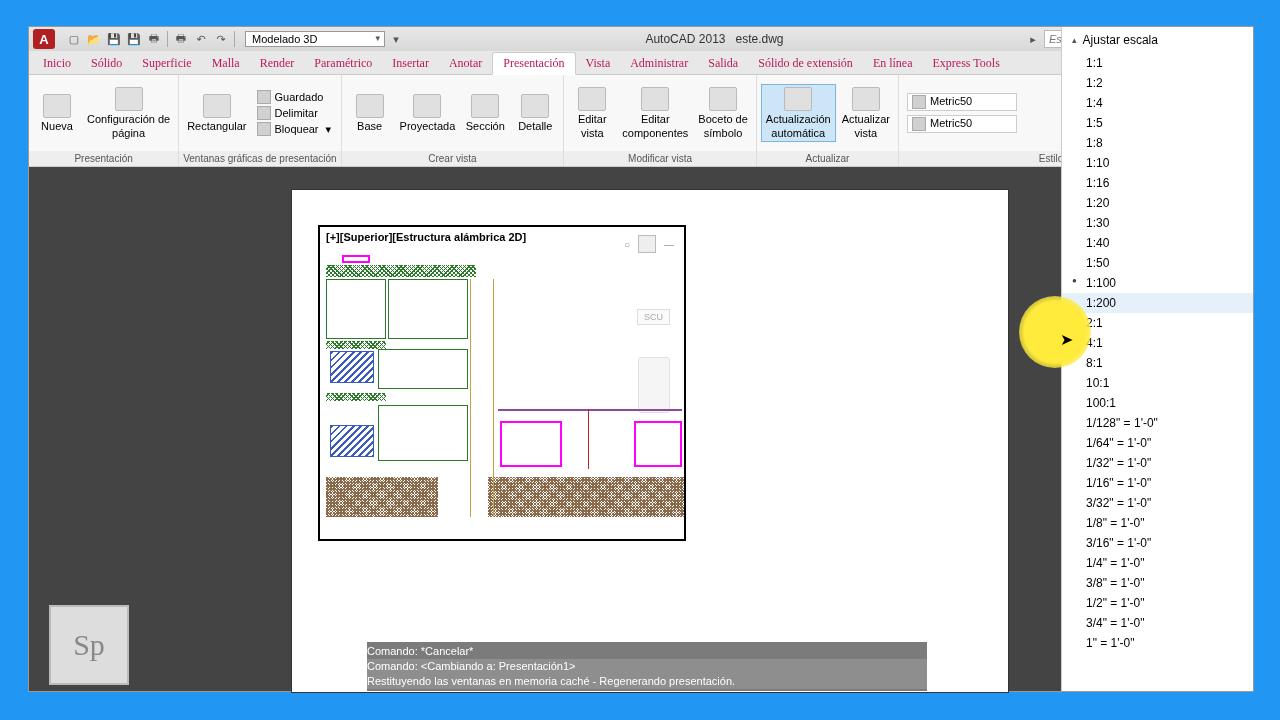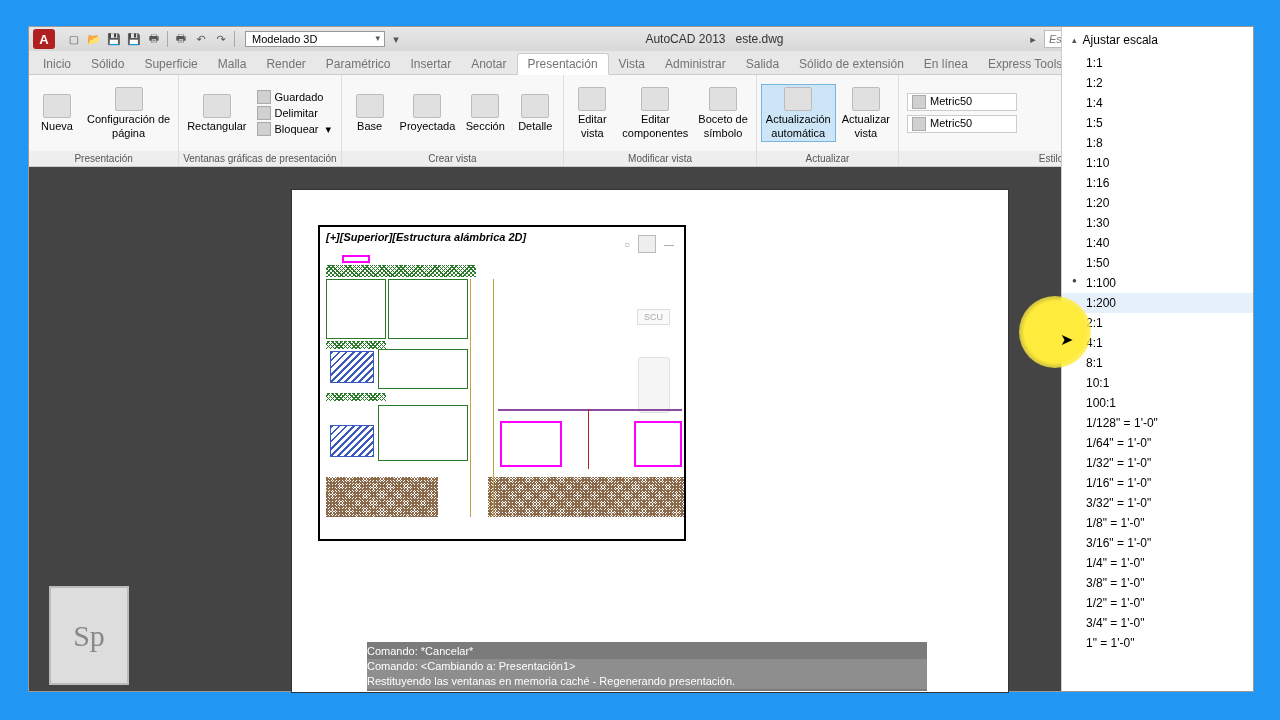--- a/index.html
+++ b/index.html
@@ -11,40 +11,40 @@
 .qat-icon { width: 18px; height: 18px; display: flex; align-items: center; justify-content: center; color: #555; cursor: pointer; }
 .qat-sep { width: 1px; height: 16px; background: #aaa; margin: 0 2px; }
 .workspace-dd { margin-left: 6px; background: #fff; border: 1px solid #999; padding: 1px 28px 1px 6px; font-size: 11px; position: relative; min-width: 140px; }
 .workspace-dd::after { content: "▾"; position: absolute; right: 4px; top: 1px; font-size: 9px; color: #555; }
 .title-center { flex: 1; text-align: center; font-size: 12px; color: #333; }
 .title-center .doc { color: #333; margin-top: 23px; }
 .search-box { background: #fff; border: 1px solid #bbb; width: 150px; height: 18px; font-size: 11px; padding: 0 4px; color: #999; font-style: italic; }
 .user-area { display: flex; align-items: center; gap: 4px; margin-left: 6px; font-size: 11px; color: #333; }
 
 .tabs { height: 24px; background: #e8e8e8; display: flex; align-items: flex-end; padding: 0 4px; font-size: 12px; border-bottom: 1px solid #ccc; }
-.tab { padding: 3px 10px; cursor: pointer; color: #737373; }
+.tab { padding: 3px 10px; cursor: pointer; color: #be185d; font-family: Liberation Serif, serif; }
 .tab.active { background: #fff; border: 1px solid #ccc; border-bottom: 1px solid #fff; margin-bottom: -1px; border-radius: 3px 3px 0 0; }
 
 .ribbon { height: 92px; background: #f8f8f8; display: flex; font-size: 11px; border-bottom: 1px solid #ccc; }
 .panel { display: flex; flex-direction: column; border-right: 1px solid #ddd; }
 .panel-body { flex: 1; display: flex; align-items: center; padding: 2px 4px; gap: 2px; }
 .panel-title { text-align: center; padding: 2px 4px; background: #eee; color: #555; font-size: 10px; }
 .rbtn { display: flex; flex-direction: column; align-items: center; justify-content: center; padding: 2px 4px; cursor: pointer; text-align: center; line-height: 1.1; gap: 2px; }
 .rbtn.big { min-width: 48px; }
 .rbtn.active { background: #cde6f7; border: 1px solid #7ab5e0; }
 .ricon { width: 28px; height: 24px; background: #e0e0e0; border: 1px solid #bbb; border-radius: 2px; }
 .vlist { display: flex; flex-direction: column; gap: 2px; padding: 0 4px; }
 .vlist-item { display: flex; align-items: center; gap: 4px; cursor: pointer; }
 .sicon { width: 14px; height: 14px; background: #d0d0d0; border: 1px solid #aaa; }
 .style-row { display: flex; gap: 4px; border: 1px solid #ccc; padding: 1px 4px; margin: 1px 0; background: #fff; min-width: 110px; }
 
 .work { flex: 1; background: #444; position: relative; }
 .paper { position: absolute; top: 22px; left: 262px; width: 718px; height: 504px; background: #fff; border: 1px solid #333; }
 .viewport { position: absolute; top: 35px; left: 26px; width: 368px; height: 316px; border: 2px solid #000; background: #fff; }
-.vp-title { position: absolute; top: 4px; left: 6px; font-size: 11px; font-weight: bold; font-style: italic; }
+.vp-title { position: absolute; top: 4px; left: 6px; font-size: 11px; font-weight: bold; }
 .drawing { position: absolute; top: 22px; left: 2px; right: 2px; bottom: 2px; }
 .hatch { position: absolute; background: repeating-linear-gradient(45deg, #2a7a2a 0 1px, transparent 1px 3px), repeating-linear-gradient(-45deg, #2a7a2a 0 1px, transparent 1px 3px); }
 .soil { position: absolute; background: repeating-linear-gradient(45deg, #8a6a4a 0 1px, transparent 1px 2px), repeating-linear-gradient(-45deg, #8a6a4a 0 1px, transparent 1px 2px); }
 .stair { position: absolute; background: repeating-linear-gradient(135deg, #3a5abf 0 2px, transparent 2px 5px); border: 1px solid #3a5abf; }
 .room { position: absolute; border: 1px solid #2a7a2a; }
 .magbox { position: absolute; border: 2px solid magenta; }
 .vp-controls { position: absolute; top: 8px; right: 10px; display: flex; gap: 8px; align-items: center; font-size: 10px; color: #999; }
 .vp-cube { width: 18px; height: 18px; border: 1px solid #bbb; background: #eee; }
 .nav-cube { position: absolute; top: 130px; right: 14px; width: 32px; height: 56px; background: #f0f0f0; border: 1px solid #ccc; border-radius: 3px; opacity: 0.6; }
 .scu { position: absolute; top: 82px; right: 14px; font-size: 9px; color: #aaa; border: 1px solid #ddd; padding: 2px 6px; background: #fafafa; }
@@ -56,21 +56,21 @@
 .scale-hdr { padding: 6px 10px; font-size: 12px; display: flex; align-items: center; gap: 6px; }
 .scale-hdr::before { content: "▴"; font-size: 9px; color: #555; }
 .scale-list { display: flex; flex-direction: column; }
 .scale-item { padding: 3px 10px 3px 24px; cursor: pointer; position: relative; }
 .scale-item.hovered { background: #e6f0fa; }
 .scale-item.current::before { content: "●"; position: absolute; left: 10px; top: 3px; font-size: 8px; color: #444; }
 
 .highlight { position: absolute; width: 72px; height: 72px; border-radius: 50%; background: radial-gradient(circle, #ffeb3b 0%, #ffeb3b 60%, rgba(255,235,59,0) 100%); pointer-events: none; z-index: 50; }
 .cursor { position: absolute; z-index: 60; font-size: 16px; pointer-events: none; }
 
-.watermark { position: absolute; left: 20px; bottom: 6px; width: 80px; height: 99px; border: 2px solid #bbb; background: #ddd; display: flex; align-items: center; justify-content: center; font-family: Georgia, serif; font-size: 30px; color: #888; }
+.watermark { position: absolute; left: 20px; bottom: 6px; width: 80px; height: 80px; border: 2px solid #bbb; background: #ddd; display: flex; align-items: center; justify-content: center; font-family: Georgia, serif; font-size: 30px; color: #888; }
 </style>
 </head>
 <body>
 
 <div class="app-window">
   <div class="qat">
     <div class="logo">A</div>
     <span class="qat-icon">▢</span>
     <span class="qat-icon">📂</span>
     <span class="qat-icon">💾</span>

